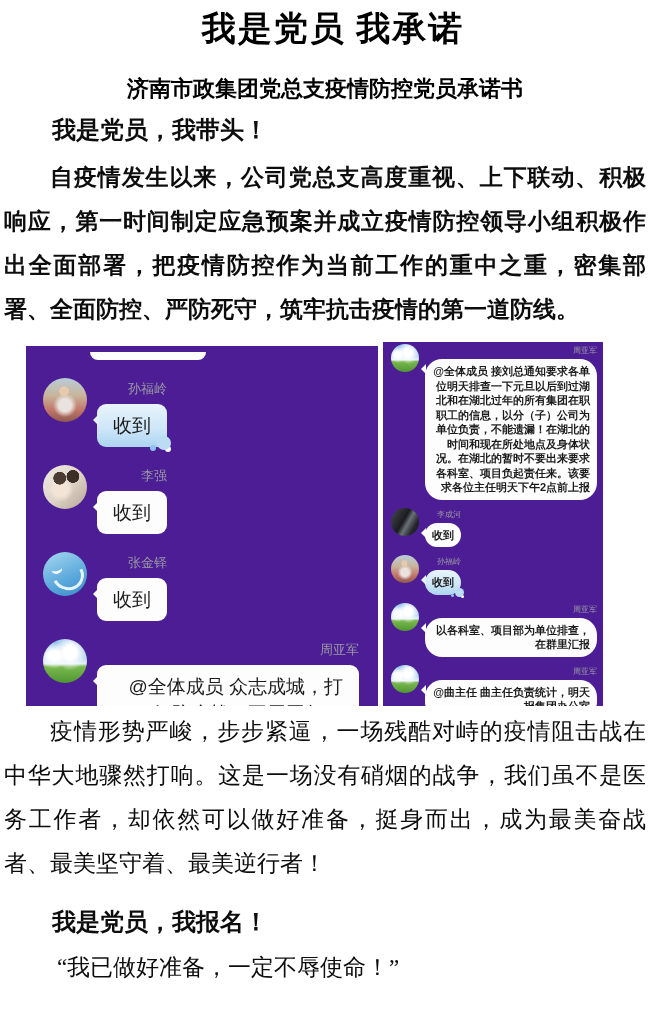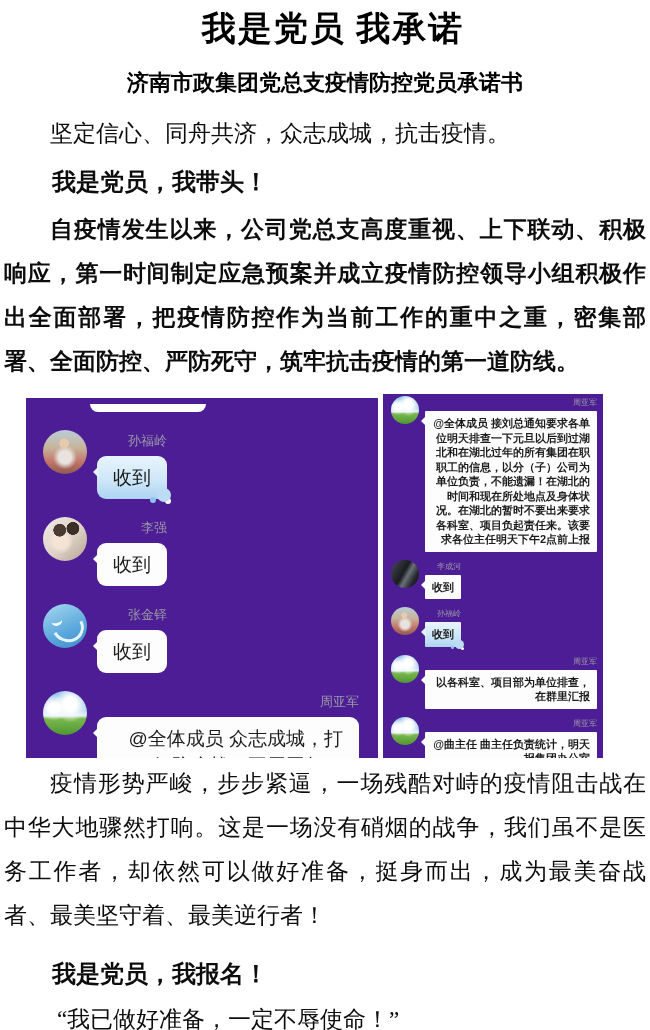--- a/index.html
+++ b/index.html
@@ -6,21 +6,21 @@
   .page{
     width:650px;height:1030px;margin:0 auto;background:#ffffff;
     font-family:"Liberation Serif","DejaVu Serif",serif;color:#111;
     overflow:hidden;position:relative;
   }
   .doc-title{
     margin:6px 0 0;text-align:center;font-size:34px;font-weight:bold;
     letter-spacing:2px;color:#000;padding-left:16px;
   }
   .doc-subtitle{
-    margin:16px 0 0;text-align:center;font-size:22px;font-weight:bold;color:#000;
+    margin:22px 0 0;text-align:center;font-size:22px;font-weight:bold;color:#000;
   }
   .para{
     margin:0;padding:0 4px;font-size:23px;line-height:44px;color:#0d0d0d;
     text-align:justify;text-justify:inter-ideograph;
   }
   .indent{text-indent:2em;}
   .head{font-weight:bold;text-indent:2em;font-size:24px;}
   .p1{margin-top:14px;}
   .h1{margin-top:4px;}
   .p2{margin-top:4px;font-weight:bold;}
@@ -55,21 +55,21 @@
 
   .msg-name{color:#9a9aa4;}
   .chat.left .msg-name{font-size:13px;margin:2px 0 6px;}
   .chat.right .msg-name{font-size:8px;margin:1px 0 3px;}
 
   .bubble{
     position:relative;display:inline-block;background:#fdfdfe;border-radius:9px;
     color:#1c1c1c;max-width:262px;box-sizing:border-box;
   }
   .chat.left .bubble{padding:8px 16px;font-size:19px;line-height:27px;}
-  .chat.right .bubble{padding:5px 7px;font-size:11px;line-height:14.5px;max-width:172px;font-weight:bold;border-radius:1px;}
+  .chat.right .bubble{padding:5px 7px;font-size:11px;line-height:14.5px;max-width:172px;font-weight:bold;border-radius:17px;}
   .bubble::before{
     content:"";position:absolute;left:-10px;top:10px;
     border:6px solid transparent;border-right-color:#fdfdfe;
   }
   .chat.right .bubble::before{left:-9px;top:5px;border-width:5px;}
   .bubble.blue{background:linear-gradient(180deg,#e8f4fd 0%,#cfe7f8 55%,#acd4f1 100%);}
   .bubble.blue::before{border-right-color:#e2f1fc;}
   .bubble.blue::after{
     content:"";position:absolute;right:-4px;bottom:-3px;width:14px;height:14px;border-radius:50%;
     background:#bcdcf4;box-shadow:-11px 5px 0 -4px #8fc4ec,4px 6px 0 -4px #ffffff;
@@ -115,21 +115,20 @@
       linear-gradient(120deg,#484c52 0%,#1a1c20 45%,#6a7077 58%,#22252a 78%,#121417 100%);
   }
 </style>
 </head>
 <body>
 
 <div class="page">
   <h1 class="doc-title">我是党员 我承诺</h1>
   <h2 class="doc-subtitle">济南市政集团党总支疫情防控党员承诺书</h2>
 
-  <p class="para indent p1">坚定信心、同舟共济，众志成城，抗击疫情。</p>
   <p class="para head h1">我是党员，我带头！</p>
   <p class="para indent p2">自疫情发生以来，公司党总支高度重视、上下联动、积极响应，第一时间制定应急预案并成立疫情防控领导小组积极作出全面部署，把疫情防控作为当前工作的重中之重，密集部署、全面防控、严防死守，筑牢抗击疫情的第一道防线。</p>
 
   <div class="chats">
     <div class="chat left" id="chat-left">
       <div class="cut-bubble"></div>
 
   <div class="msg-row">
     <span class="avatar beach-photo"></span>
     <div class="msg-body">

